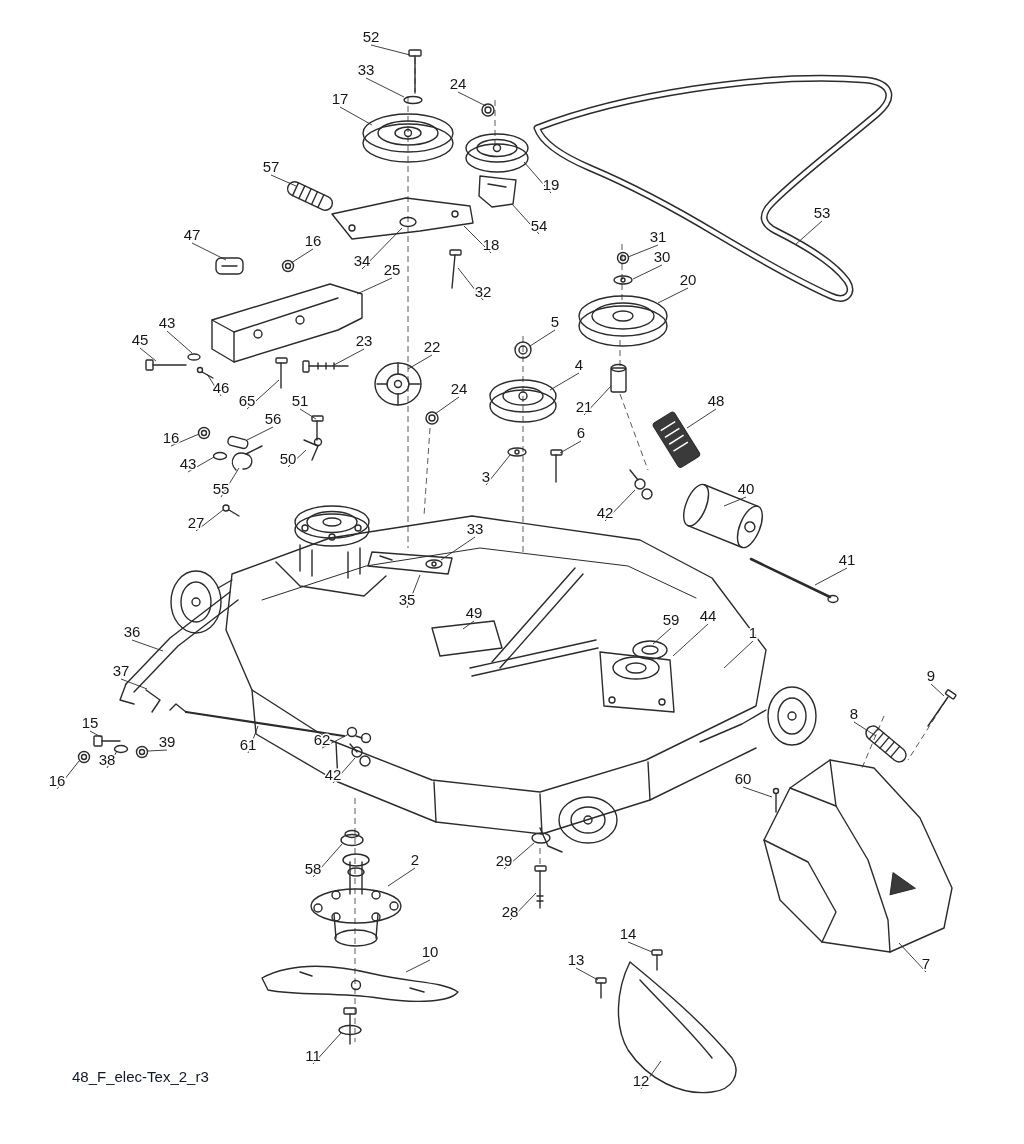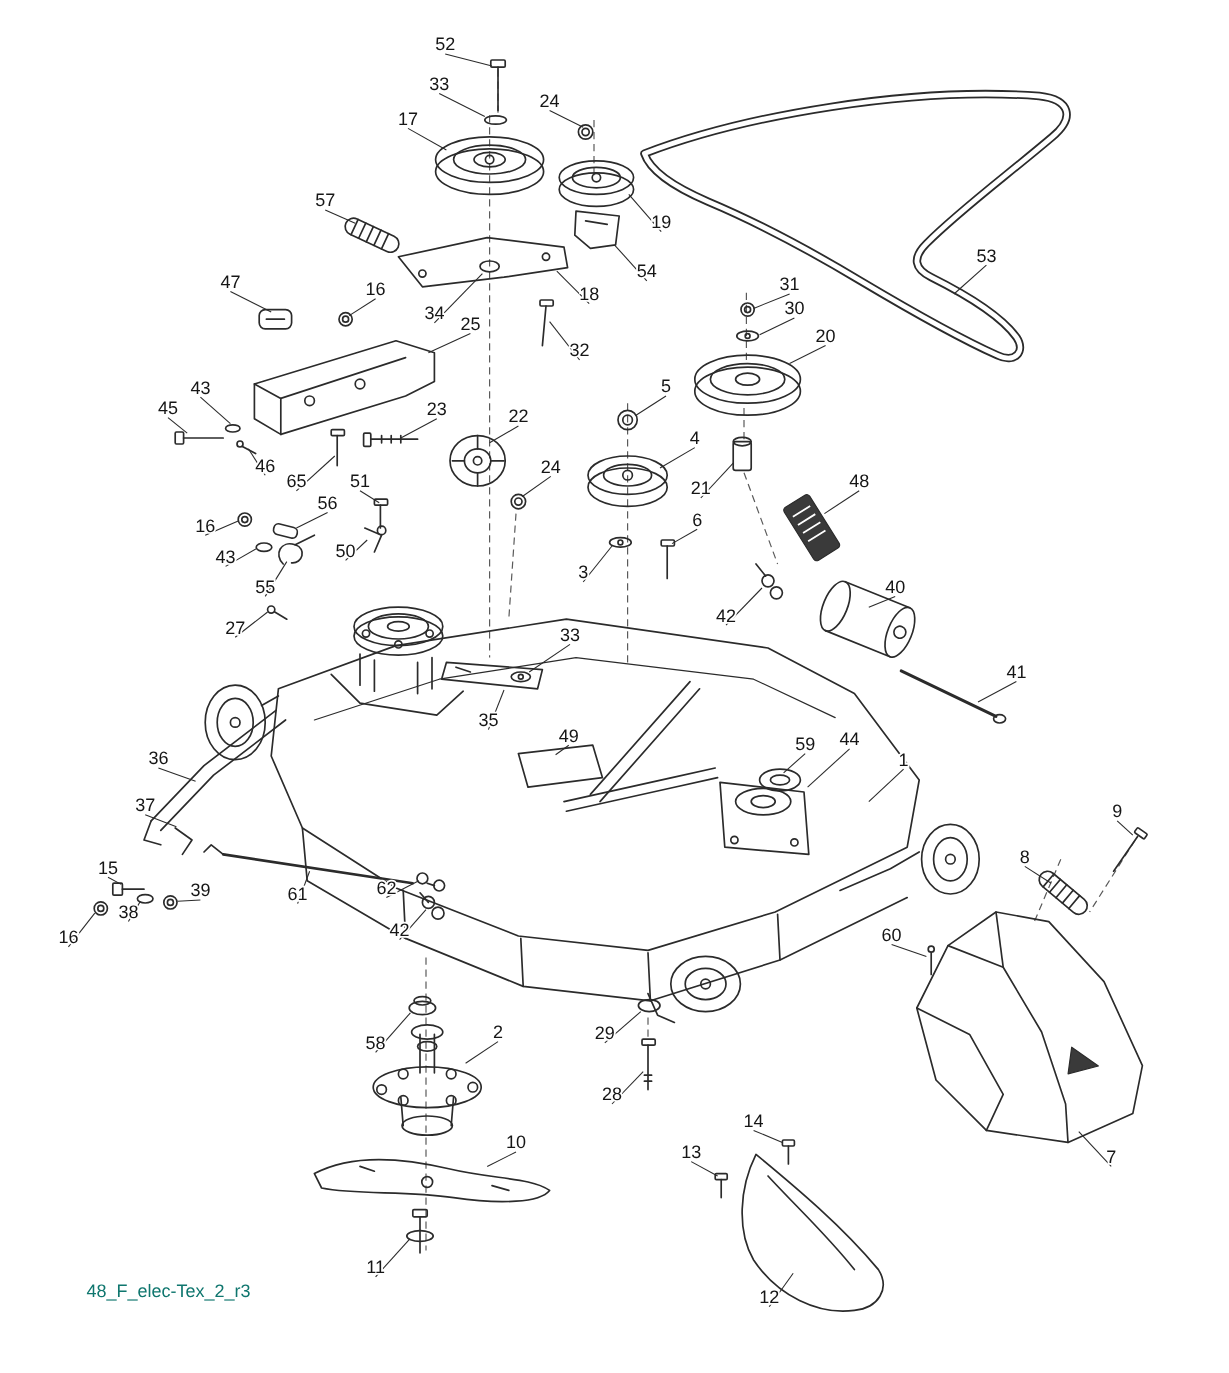--- a/index.html
+++ b/index.html
@@ -8,21 +8,21 @@
   svg{position:absolute;left:0;top:0;}
   .ln{fill:none;stroke:#2b2b2b;stroke-width:1.4;stroke-linecap:round;stroke-linejoin:round;}
   .thin{stroke-width:1;}
   .axis{fill:none;stroke:#5a5a5a;stroke-width:1;stroke-dasharray:6 4;}
   .belt-outer{fill:none;stroke:#2b2b2b;stroke-width:7;stroke-linejoin:round;}
   .belt-inner{fill:none;stroke:#ffffff;stroke-width:4;stroke-linejoin:round;}
   .dark{fill:#3a3a3a;stroke:#2b2b2b;stroke-width:1;}
   .label-text{font-family:"Liberation Sans",sans-serif;font-size:15px;fill:#161616;
               paint-order:stroke;stroke:#ffffff;stroke-width:3px;}
   .leader{stroke:#2b2b2b;stroke-width:0.9;fill:none;}
-  .footer{position:absolute;left:72px;top:1068px;font-size:15px;color:#0f766e;
+  .footer{position:absolute;left:72px;top:1068px;font-size:15px;color:#0f172a;
           font-family:"Liberation Sans",sans-serif;}
 </style>
 </head>
 <body>
 
 <div class="stage">
 
 <svg width="1024" height="1144" viewBox="0 0 1024 1144">
 
   <g class="axis">

